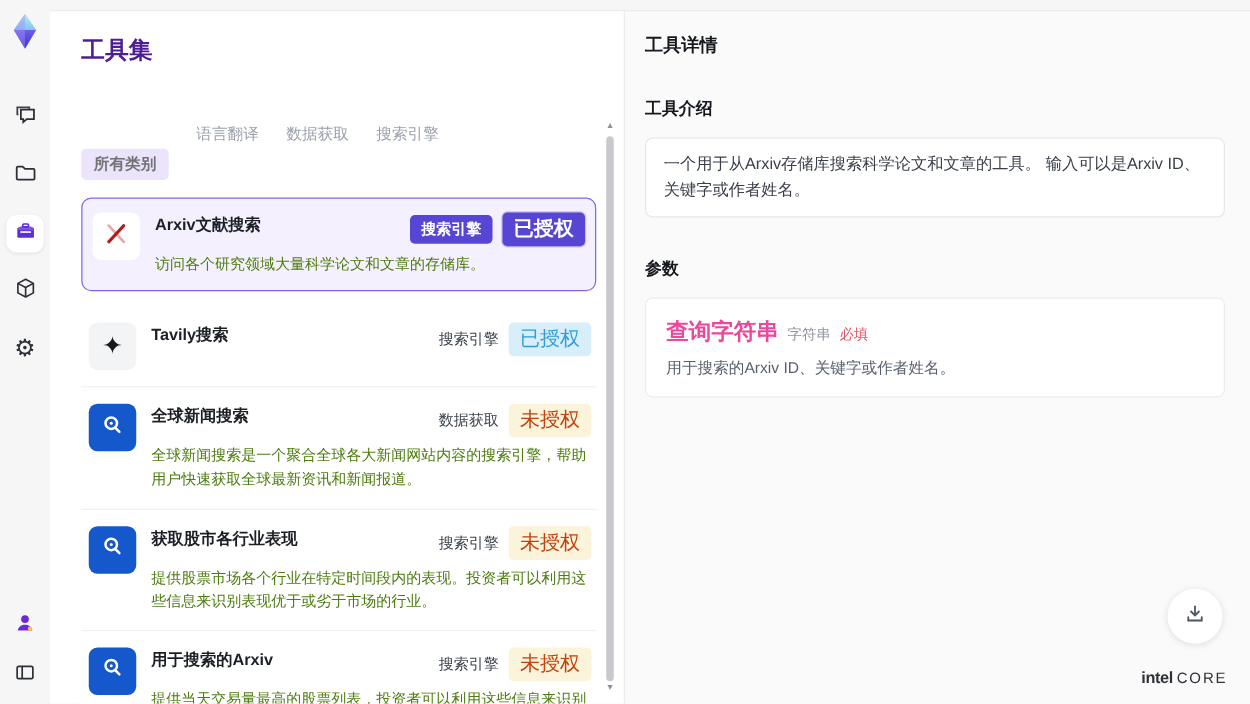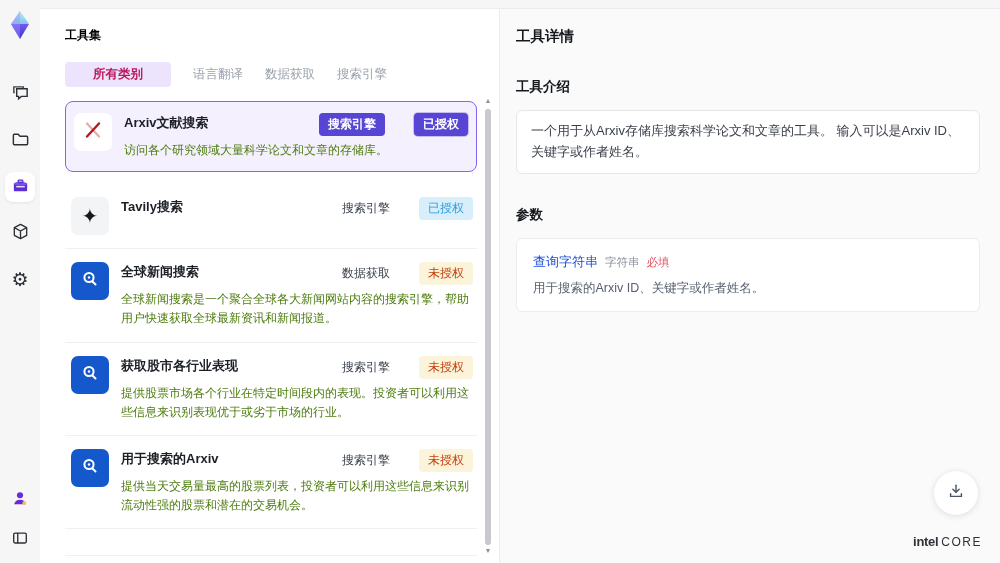--- a/index.html
+++ b/index.html
@@ -15,62 +15,62 @@
   .rail-item { width:30px; height:30px; display:flex; align-items:center; justify-content:center;
                border-radius:8px; cursor:pointer; color:#2b2f36; }
   .rail-item.active { background:#ffffff; box-shadow:0 1px 3px rgba(0,0,0,.08); }
   .rail-bottom { position:absolute; bottom:8px; display:flex; flex-direction:column; gap:10px; align-items:center; }
   .gear-glyph { font-size:19px; line-height:1; color:#2b2f36; }
 
   
   .panel-left { width:460px; height:555px; margin-top:8px; background:#ffffff;
                 border-top:1px solid #ececee; border-right:1px solid #ececee;
                 padding:18px 22px 0 25px; position:relative; overflow:hidden; }
-  .page-title { font-size:12px; font-weight:700; color:#000000; margin-bottom:18px; }
+  .page-title { font-size:19px; font-weight:700; color:#4c1d95; margin-bottom:18px; }
   .tabs { display:flex; gap:22px; align-items:center; margin-bottom:14px; }
   .tab { font-size:12.5px; color:#9aa1ac; cursor:pointer; padding:4px 0; white-space:nowrap; }
-  .tab.active { background:#ece3fc; color:#be185d; padding:4px 28px; border-radius:4px; font-weight:600; }
+  .tab.active { background:#ece3fc; color:#737373; padding:4px 10px; border-radius:4px; font-weight:600;margin-top:48px; }
 
   .tool-list { width:412px; }
   .tool-card { display:flex; gap:12px; padding:13px 4px 13px 6px; border-bottom:1px solid #f0f0f2; background:#fff; }
   .tool-card.selected { border:1.5px solid #8464f0; background:#f5f0fe; border-radius:8px;
                         margin-bottom:12px; padding:11px 8px; }
   .tool-icon { width:38px; height:38px; border-radius:7px; flex-shrink:0; display:flex;
                align-items:center; justify-content:center; background:#f3f4f6; }
   .tool-icon.arxiv { background:#ffffff; }
   .tool-icon.bluesearch { background:#1558cb; }
   .sparkle-glyph { font-size:20px; color:#17181c; line-height:1; }
   .tool-body { flex:1; min-width:0; }
   .tool-top { display:flex; justify-content:space-between; align-items:flex-start; }
   .tool-name { font-size:13px; font-weight:700; color:#1c2026; padding-top:1px; }
   .tool-badges { display:flex; gap:8px; align-items:center; flex-shrink:0; margin-left:8px; }
   .cat-label { font-size:12px; color:#3c434e; white-space:nowrap; }
   .cat-label.solid { background:#5745d3; color:#ffffff; padding:3px 9px; border-radius:4px; font-weight:600; }
-  .status-badge { font-size:12px; padding:3px 9px; border-radius:4px; white-space:nowrap;margin-left:21px; }
+  .status-badge { font-size:16px; padding:3px 9px; border-radius:4px; white-space:nowrap; }
   .status-badge.solid { background:#5745d3; color:#ffffff; font-weight:600; box-shadow:0 0 0 1px #c9bcf6; }
   .status-badge.ok { background:#d8eefa; color:#2f9ddb; }
   .status-badge.warn { background:#fbf3da; color:#c2410c; }
   .tool-desc { font-size:12px; color:#4d7c0f; line-height:1.6; margin-top:5px; padding-right:2px; }
 
   
   .scrollbar { position:absolute; right:7px; top:88px; bottom:6px; width:8px;
                display:flex; flex-direction:column; align-items:center; }
   .sb-arrow { font-size:7px; color:#8f9096; line-height:8px; height:10px; }
   .sb-thumb { flex:1; width:6px; background:#c9c9cd; border-radius:3px; margin:2px 0; }
 
   
   .panel-right { flex:1; height:555px; margin-top:8px; background:#fafafb;
                  border-top:1px solid #ececee; padding:18px 20px 0 16px; position:relative; }
   .details-title { font-size:14.5px; font-weight:700; color:#15181d; margin-bottom:20px; }
   .section-title { font-size:13.5px; font-weight:700; color:#15181d; margin-bottom:14px;margin-top:32px; }
   .intro-box { background:#ffffff; border:1px solid #e7e7ea; border-radius:6px;
                padding:10px 14px; font-size:13px; color:#3a3f4a; line-height:1.6; margin-bottom:24px; }
   .param-box { background:#ffffff; border:1px solid #ececee; border-radius:6px; padding:14px 16px; }
   .param-head { display:flex; align-items:baseline; gap:7px; margin-bottom:9px; }
-  .param-name { font-size:13px; font-weight:400; color:#1d4ed8; }
+  .param-name { font-size:18px; font-weight:700; color:#ec4899; }
   .param-type { font-size:11.5px; color:#8b919c; }
   .param-required { font-size:11.5px; color:#e25563; }
   .param-desc { font-size:12.5px; color:#596070; }
 
   
   .download-fab { position:absolute; right:22px; bottom:48px; width:44px; height:44px; border-radius:50%;
                   background:#ffffff; box-shadow:0 1px 6px rgba(0,0,0,.12); display:flex;
                   align-items:center; justify-content:center; cursor:pointer; }
   .intel-logo { position:absolute; right:18px; bottom:14px; color:#2f3237; font-size:13px;
                 display:flex; align-items:baseline; gap:3px; }

